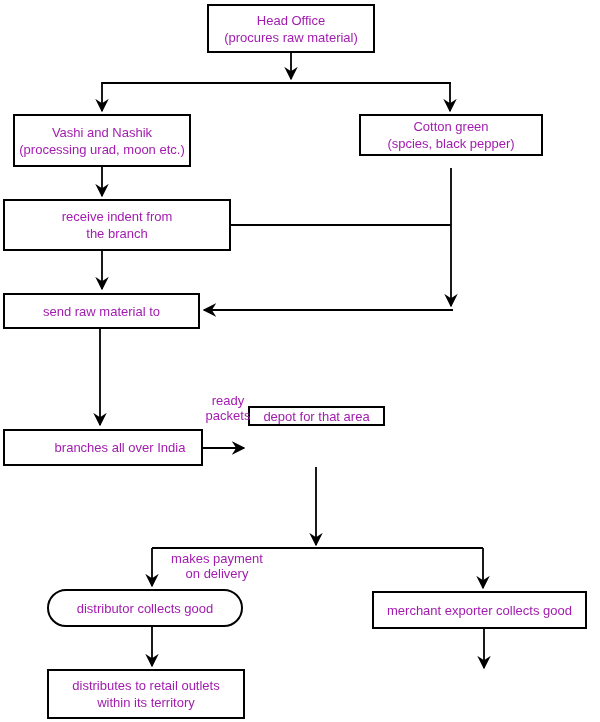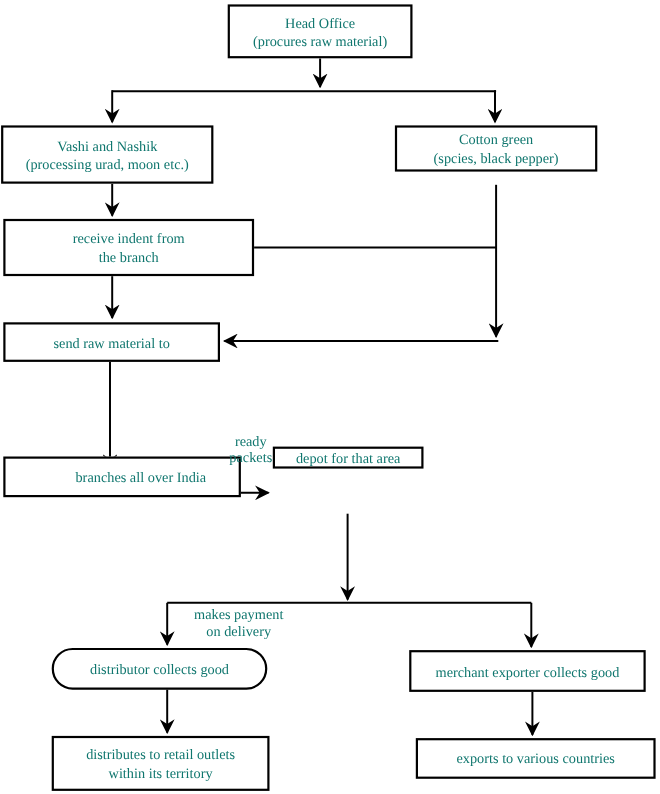--- a/index.html
+++ b/index.html
@@ -5,22 +5,22 @@
   html, body {
     margin: 0;
     padding: 0;
     background: #ffffff;
   }
   .stage {
     position: relative;
     width: 600px;
     height: 722px;
     background: #ffffff;
-    font-family: Liberation Serif, serif;
-    color: #0f766e;
+    font-family: Liberation Sans, sans-serif;
+    color: #a21caf;
     overflow: hidden;
   }
   .edges {
     position: absolute;
     left: 0;
     top: 0;
     width: 600px;
     height: 722px;
   }
   .node {
@@ -72,43 +72,42 @@
       <line x1="152" y1="548" x2="152" y2="586" marker-end="url(#arr)"></line>
       <line x1="483" y1="548" x2="483" y2="588" marker-end="url(#arr)"></line>
       <line x1="152" y1="627" x2="152" y2="666" marker-end="url(#arr)"></line>
       <line x1="484" y1="629" x2="484" y2="668" marker-end="url(#arr)"></line>
     </g>
   </svg>
 
   <div class="node" style="left:207px; top:4px;   width:168px; height:49px;">Head Office
 (procures raw material)</div>
 
-  <div class="node" style="left:1px;   top:114px; width:193px; height:53px;">Vashi and Nashik
+  <div class="node" style="left:13px;   top:114px; width:178px; height:53px;">Vashi and Nashik
 (processing urad, moon etc.)</div>
 
   <div class="node" style="left:359px; top:114px; width:184px; height:42px;">Cotton green
 (spcies, black pepper)</div>
 
   <div class="node" style="left:3px;   top:199px; width:228px; height:52px;">receive indent from
 the branch</div>
 
   <div class="node" style="left:3px;   top:293px; width:197px; height:36px;">send raw material to</div>
 
-  <div class="node" style="left:3px;   top:415px; width:216px; height:37px;padding-left:34px;">branches all over India</div>
+  <div class="node" style="left:3px;   top:429px; width:200px; height:37px;padding-left:34px;">branches all over India</div>
 
   <div class="node" style="left:248px; top:406px; width:137px; height:20px;">depot for that area</div>
 
   <div class="node" style="left:47px;  top:589px; width:196px; height:38px;border-radius:19px;">distributor collects good</div>
 
   <div class="node" style="left:372px; top:591px; width:215px; height:38px;">merchant exporter collects good</div>
 
   <div class="node" style="left:47px;  top:669px; width:198px; height:50px;">distributes to retail outlets
 within its territory</div>
 
-  <div class="node" style="left:378px; top:671px; width:218px; height:37px;">exports to various countries</div>
 
   <div class="edge-label" style="left:198px; top:393px; width:60px;">ready
 packets</div>
 
   <div class="edge-label" style="left:162px; top:551px; width:110px;">makes payment
 on delivery</div>
 
 </div>
 
 </body></html>

